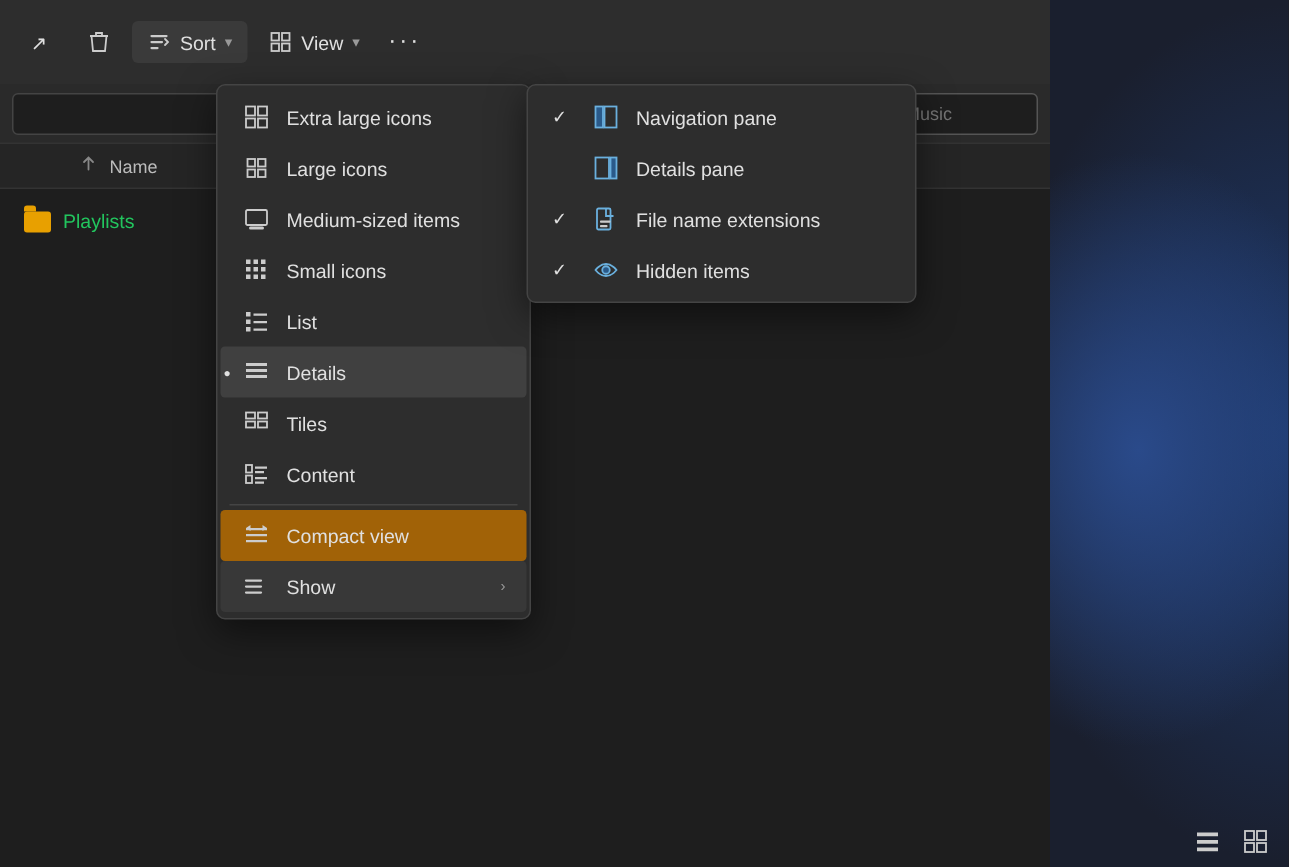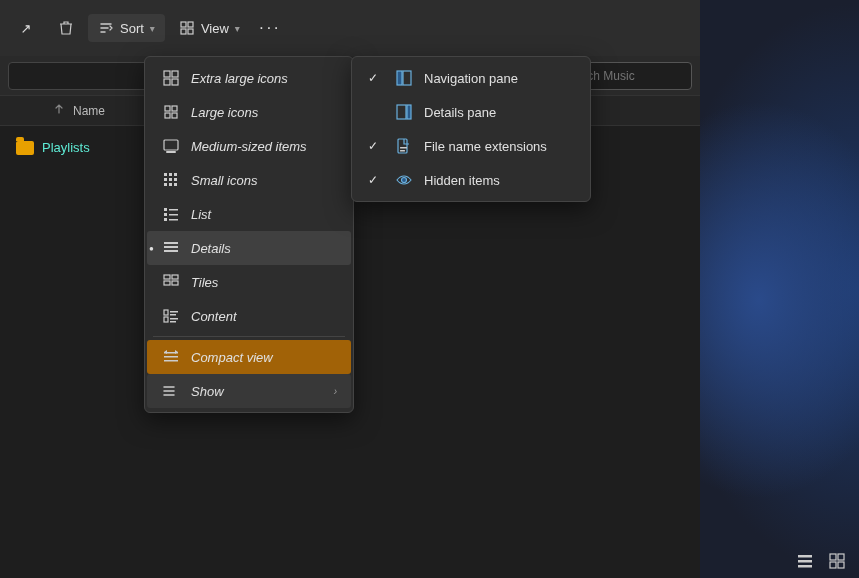--- a/index.html
+++ b/index.html
@@ -191,21 +191,21 @@
     }
 
     .sidebar-item {
       display: flex;
       align-items: center;
       gap: 8px;
       padding: 6px 12px;
       cursor: pointer;
       border-radius: 4px;
       margin: 0 4px;
-      color: #5eead4;
+      color: #22c55e;
       font-size: 13px;
     }
 
     .folder-icon {
       width: 18px;
       height: 14px;
       background: #e8a000;
       border-radius: 2px;
       position: relative;
     }
@@ -245,21 +245,20 @@
       display: flex;
       align-items: center;
       gap: 10px;
       padding: 7px 14px;
       cursor: pointer;
       font-size: 13px;
       color: #e0e0e0;
       position: relative;
       border-radius: 3px;
       margin: 0 2px;
-      font-style: italic;
     }
 
     .menu-item.active::before {
       content: '●';
       position: absolute;
       left: 2px;
       font-size: 8px;
       color: #e0e0e0;
     }
 
@@ -287,21 +286,21 @@
       height: 1px;
       background: #444;
       margin: 3px 8px;
     }
 
     
     .show-submenu {
       position: absolute;
       top: 56px;
       left: 351px;
-      width: 240px;
+      width: 260px;
       background: #2d2d2d;
       border: 1px solid #444;
       border-radius: 6px;
       box-shadow: 0 8px 24px rgba(0,0,0,0.5);
       z-index: 201;
       padding: 4px 0;
     }
 
     .submenu-item {
       display: flex;

